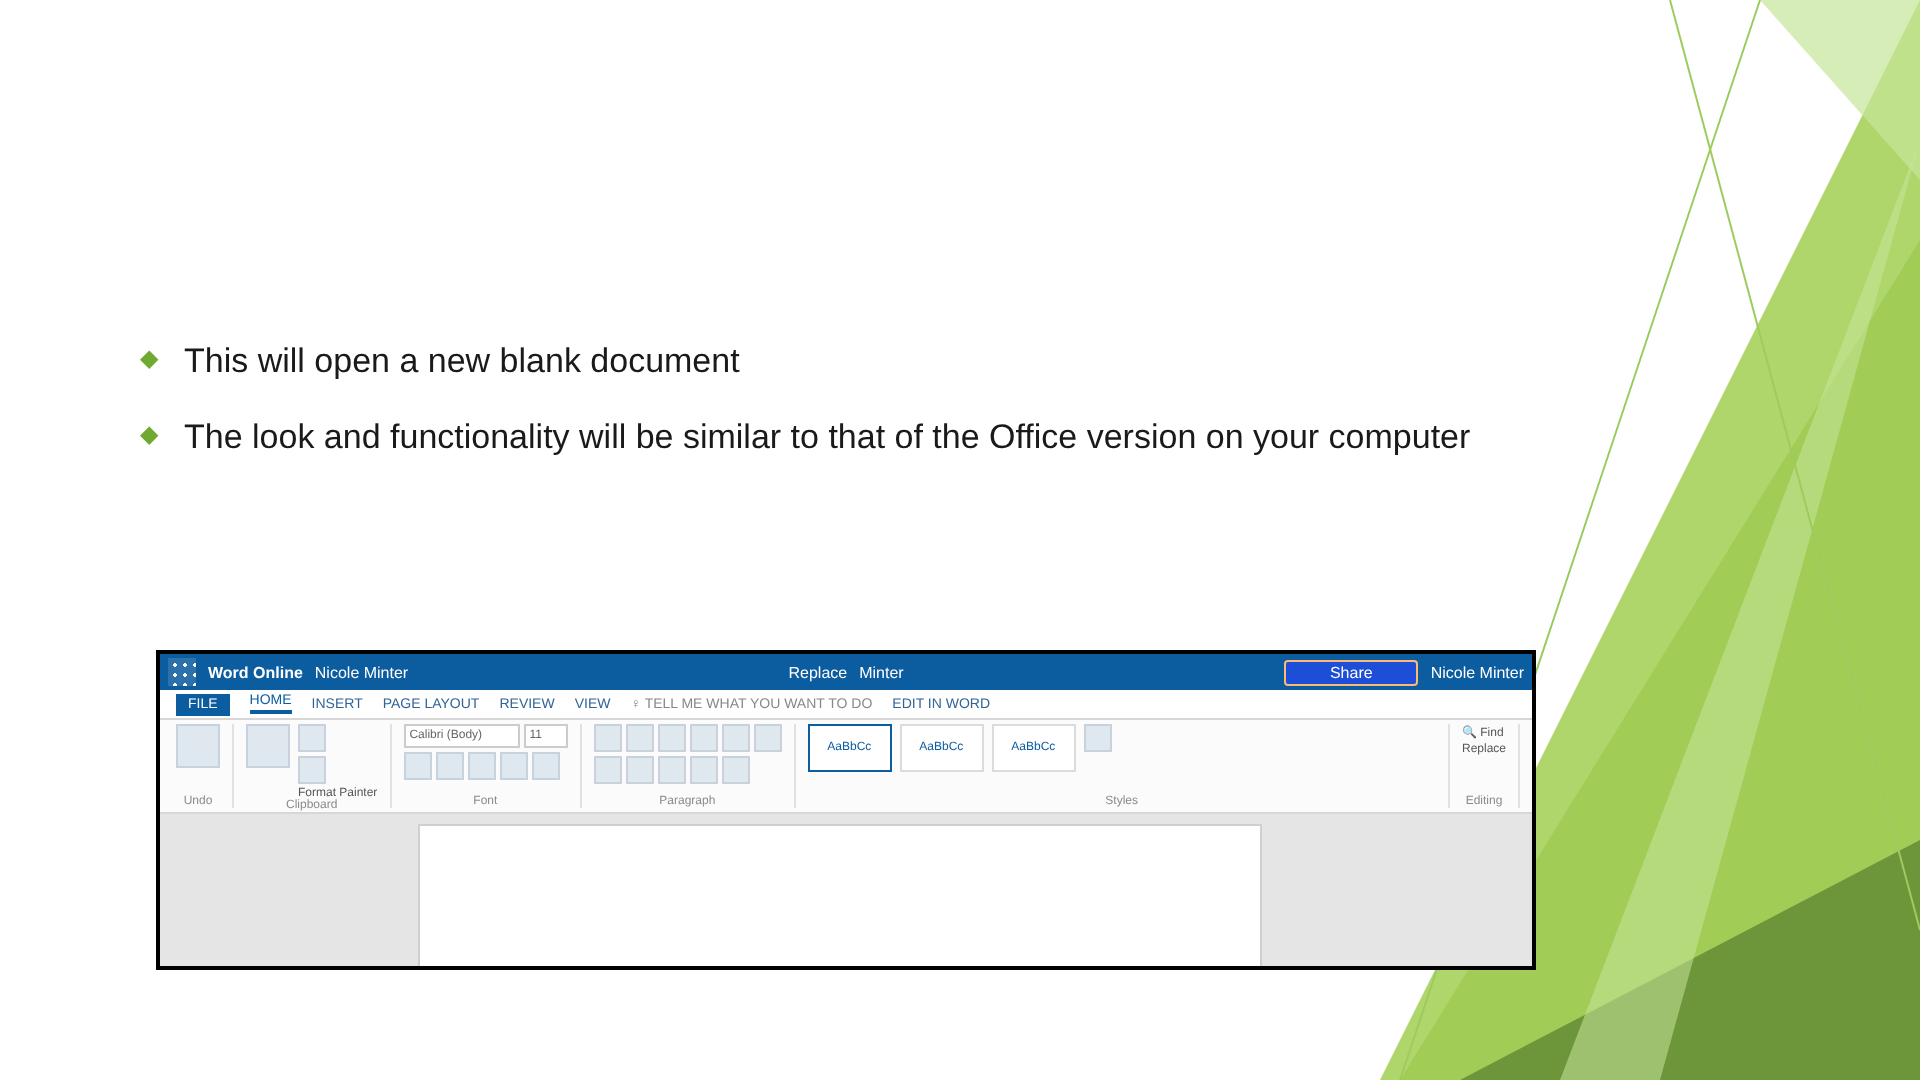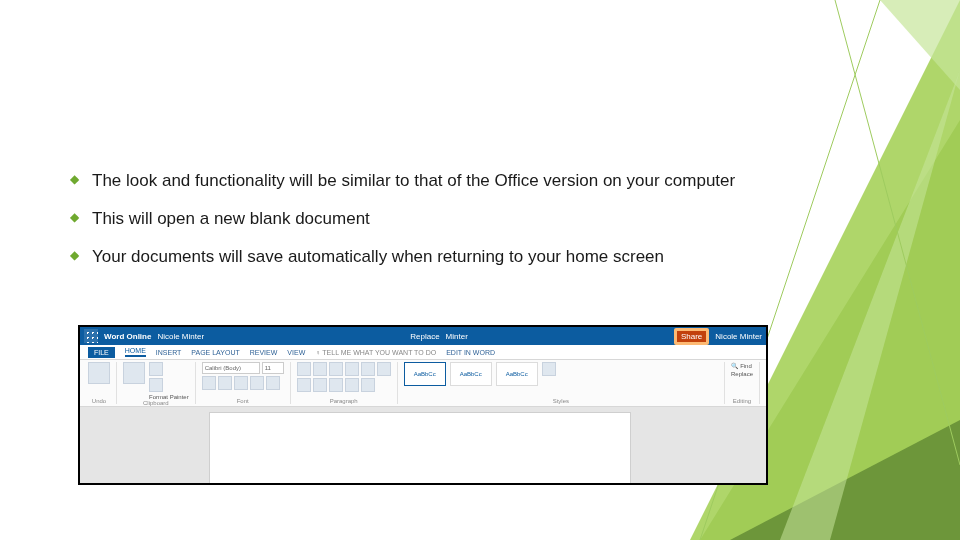--- a/index.html
+++ b/index.html
@@ -65,23 +65,23 @@
   .w-nav .grp { display: flex; align-items: center; gap: 6px; }
   .w-nav .spacer { flex: 1; }
   .w-nav .waffle {
     width: 14px; height: 14px; background: #fff2;
     display: inline-block;
     background-image: radial-gradient(#fff 1px, transparent 1px);
     background-size: 5px 5px;
     background-position: 1px 1px;
   }
   .w-nav .share {
-    background: #c2410c;
-    border: 3px solid #fdba74;
-    padding: 1px 4px;
+    background: #1d4ed8;
+    border: 1px solid #fdba74;
+    padding: 1px 22px;
     border-radius: 2px;
   }
   .w-nav .bold { font-weight: 600; }
   
   .w-tabs {
     height: 14px;
     background: #fff;
     display: flex;
     align-items: center;
     gap: 10px;
@@ -145,23 +145,22 @@
 
     <polygon points="960,70 830,540 780,540" fill="#c6e59a" opacity="0.55"></polygon>
 
     <polyline points="835,0 960,465" fill="none" stroke="#9ecb5f" stroke-width="1"></polyline>
     <polyline points="880,0 700,540" fill="none" stroke="#9ecb5f" stroke-width="1"></polyline>
   </svg>
 </div>
 
 <div class="body">
   <ul>
+    <li>This will open a new blank document</li>
     <li>The look and functionality will be similar to that of the Office version on your computer</li>
-    <li>This will open a new blank document</li>
-    <li>Your documents will save automatically when returning to your home screen</li>
   </ul>
 </div>
 
 <div class="wshot">
 
   <div class="w-nav">
     <span class="grp">
       <span class="waffle"></span>
       <span class="bold">Word Online</span>
       <span>Nicole Minter</span>

